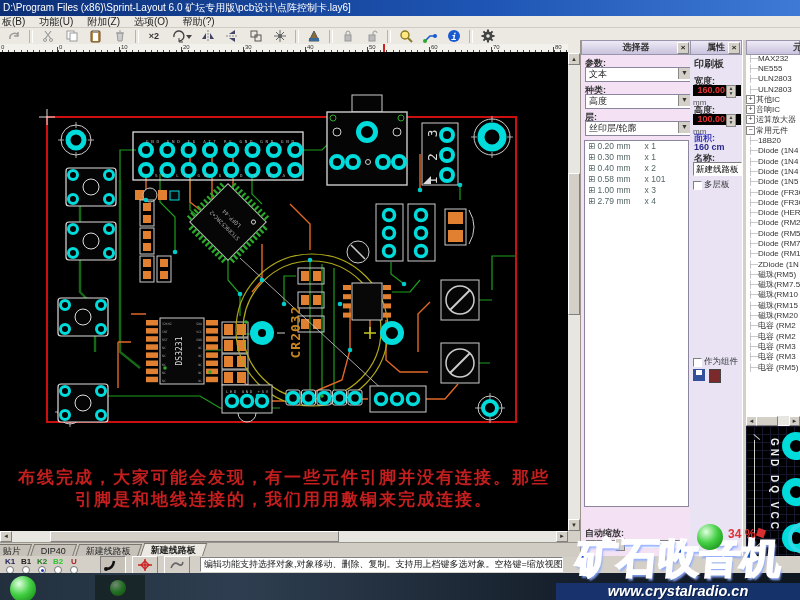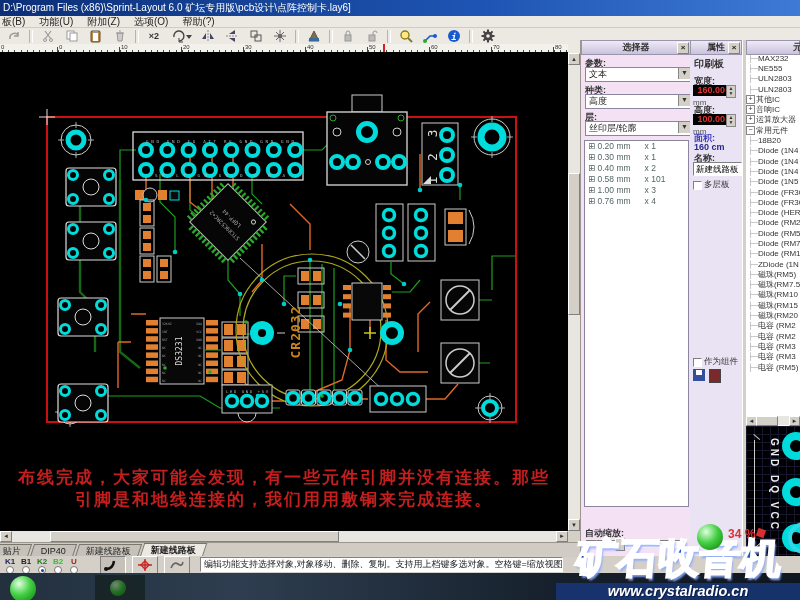--- a/index.html
+++ b/index.html
@@ -38,21 +38,21 @@
   .xbtn{position:absolute;right:1px;top:1px;width:10px;height:10px;background:#d4d0c8;font-size:8px;line-height:9px;text-align:center;color:#222;}
   #selpanel{left:580px;top:40px;width:110px;height:516px;background:#f4e2f4;border-left:1px solid #9a968e;}
   #proppanel{left:690px;top:40px;width:52px;height:516px;background:#e9e3f4;}
   .flabel{font-size:9px;font-weight:bold;color:#333;position:absolute;left:4px;}
   .combo{position:absolute;left:4px;width:101px;height:13px;background:#fff;border:1px solid #8a86a0;font-size:9px;color:#222;line-height:12px;padding-left:3px;white-space:nowrap;overflow:hidden;}
   .combo .arr{position:absolute;right:0;top:0;width:11px;height:11px;background:#d4d0c8;border-left:1px solid #888;font-size:7px;text-align:center;line-height:10px;color:#333;}
   #sellist{position:absolute;left:3px;top:100px;width:103px;height:365px;background:#fff;border:1px solid #8a86a0;font-size:8.5px;color:#566;overflow:hidden;}
   .selrow{display:flex;height:11px;line-height:11px;padding-left:3px;}
   .selrow .cnt{margin-left:14px;}
   #cntband{position:absolute;left:0px;top:467px;width:110px;height:16px;background:#efd9ef;border-top:1px solid #c0a8c0;border-bottom:1px solid #c0a8c0;text-align:center;font-size:9px;font-weight:bold;color:#333;line-height:16px;}
-  .blackval{position:absolute;background:#000;color:#e83030;font-size:9px;font-weight:bold;text-align:right;width:32px;height:11px;line-height:11px;padding-right:2px;}
+  .blackval{position:absolute;background:#000;color:#e83030;font-size:9px;font-weight:bold;text-align:right;width:32px;height:11px;line-height:11px;padding-right:16px;}
   .spin{position:absolute;width:8px;height:11px;background:#d4d0c8;border:1px solid #888;font-size:5px;line-height:5px;text-align:center;color:#333;}
   .unit{position:absolute;font-size:8px;color:#555;}
   #divider{left:742px;top:40px;width:4px;height:516px;background:#d4d0c8;border-left:1px solid #fff;border-right:1px solid #808080;}
   #libpanel{left:746px;top:40px;width:54px;height:516px;background:#fff;overflow:hidden;}
   #libtree{position:absolute;left:0;top:13px;width:54px;height:362px;overflow:hidden;}
   .trow{height:10.3px;font-size:8px;color:#333;white-space:nowrap;display:flex;align-items:center;}
   .tline{color:#999;font-size:7px;}
   .nbox{display:inline-block;width:7px;height:7px;border:1px solid #888;font-size:7px;line-height:6px;text-align:center;color:#333;background:#fff;margin-right:1px;flex:none;}
   #libhs{position:absolute;left:0;top:376px;width:54px;height:9px;background:#e8e6e0;}
   #preview{position:absolute;left:0;top:386px;width:54px;height:142px;background:#000;background-image:linear-gradient(#16162c 1px,transparent 1px),linear-gradient(90deg,#16162c 1px,transparent 1px);background-size:8px 8px;overflow:hidden;}
@@ -779,21 +779,21 @@
       </div>
       <div class="selrow">
         <span>⊞ 0.58 mm</span>
         <span class="cnt">x 101</span>
       </div>
       <div class="selrow">
         <span>⊞ 1.00 mm</span>
         <span class="cnt">x 3</span>
       </div>
       <div class="selrow">
-        <span>⊞ 0.76 mm</span>
+        <span>⊞ 2.79 mm</span>
         <span class="cnt">x 4</span>
       </div>
     </div>
   <div class="flabel" style="top:487px;">自动缩放:</div>
   <div class="in abs" style="left:5px;top:500px;width:96px;height:6px;background:#fff;">
     <div class="out abs" style="left:28px;top:-3px;width:8px;height:11px;background:#d4d0c8;"></div>
   </div>
 </div>
 
 <div id="proppanel" class="abs">

